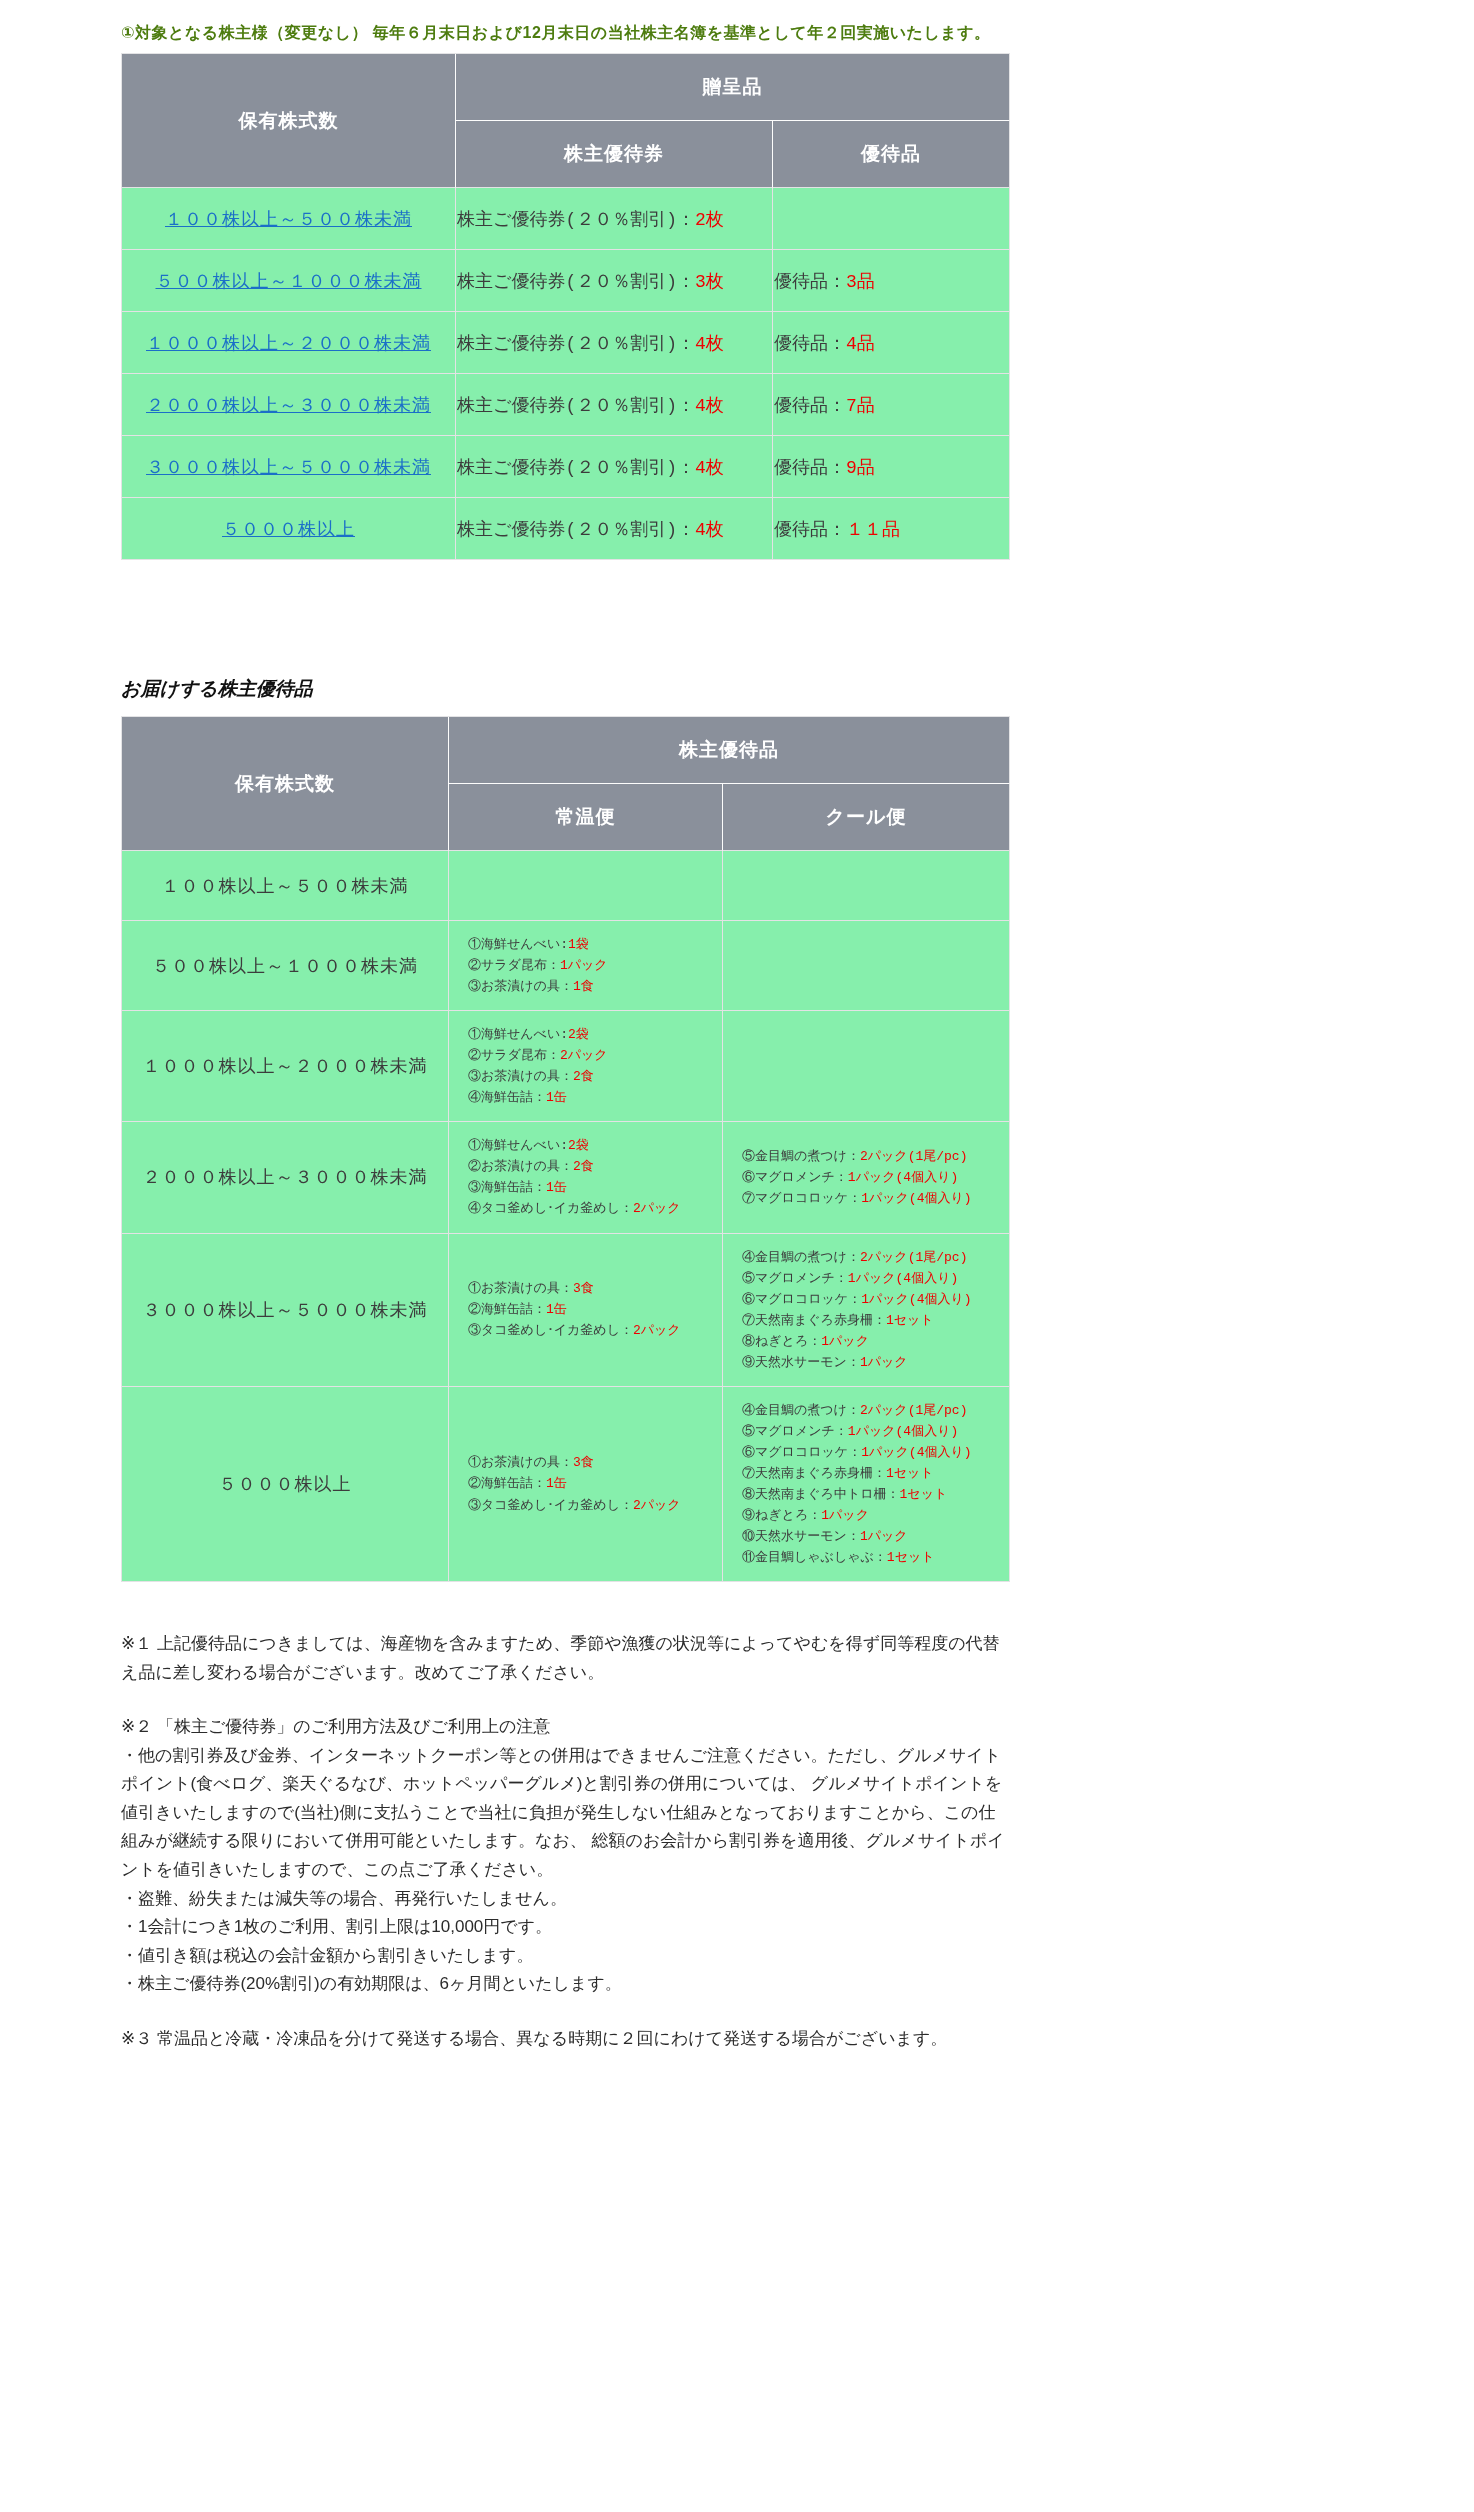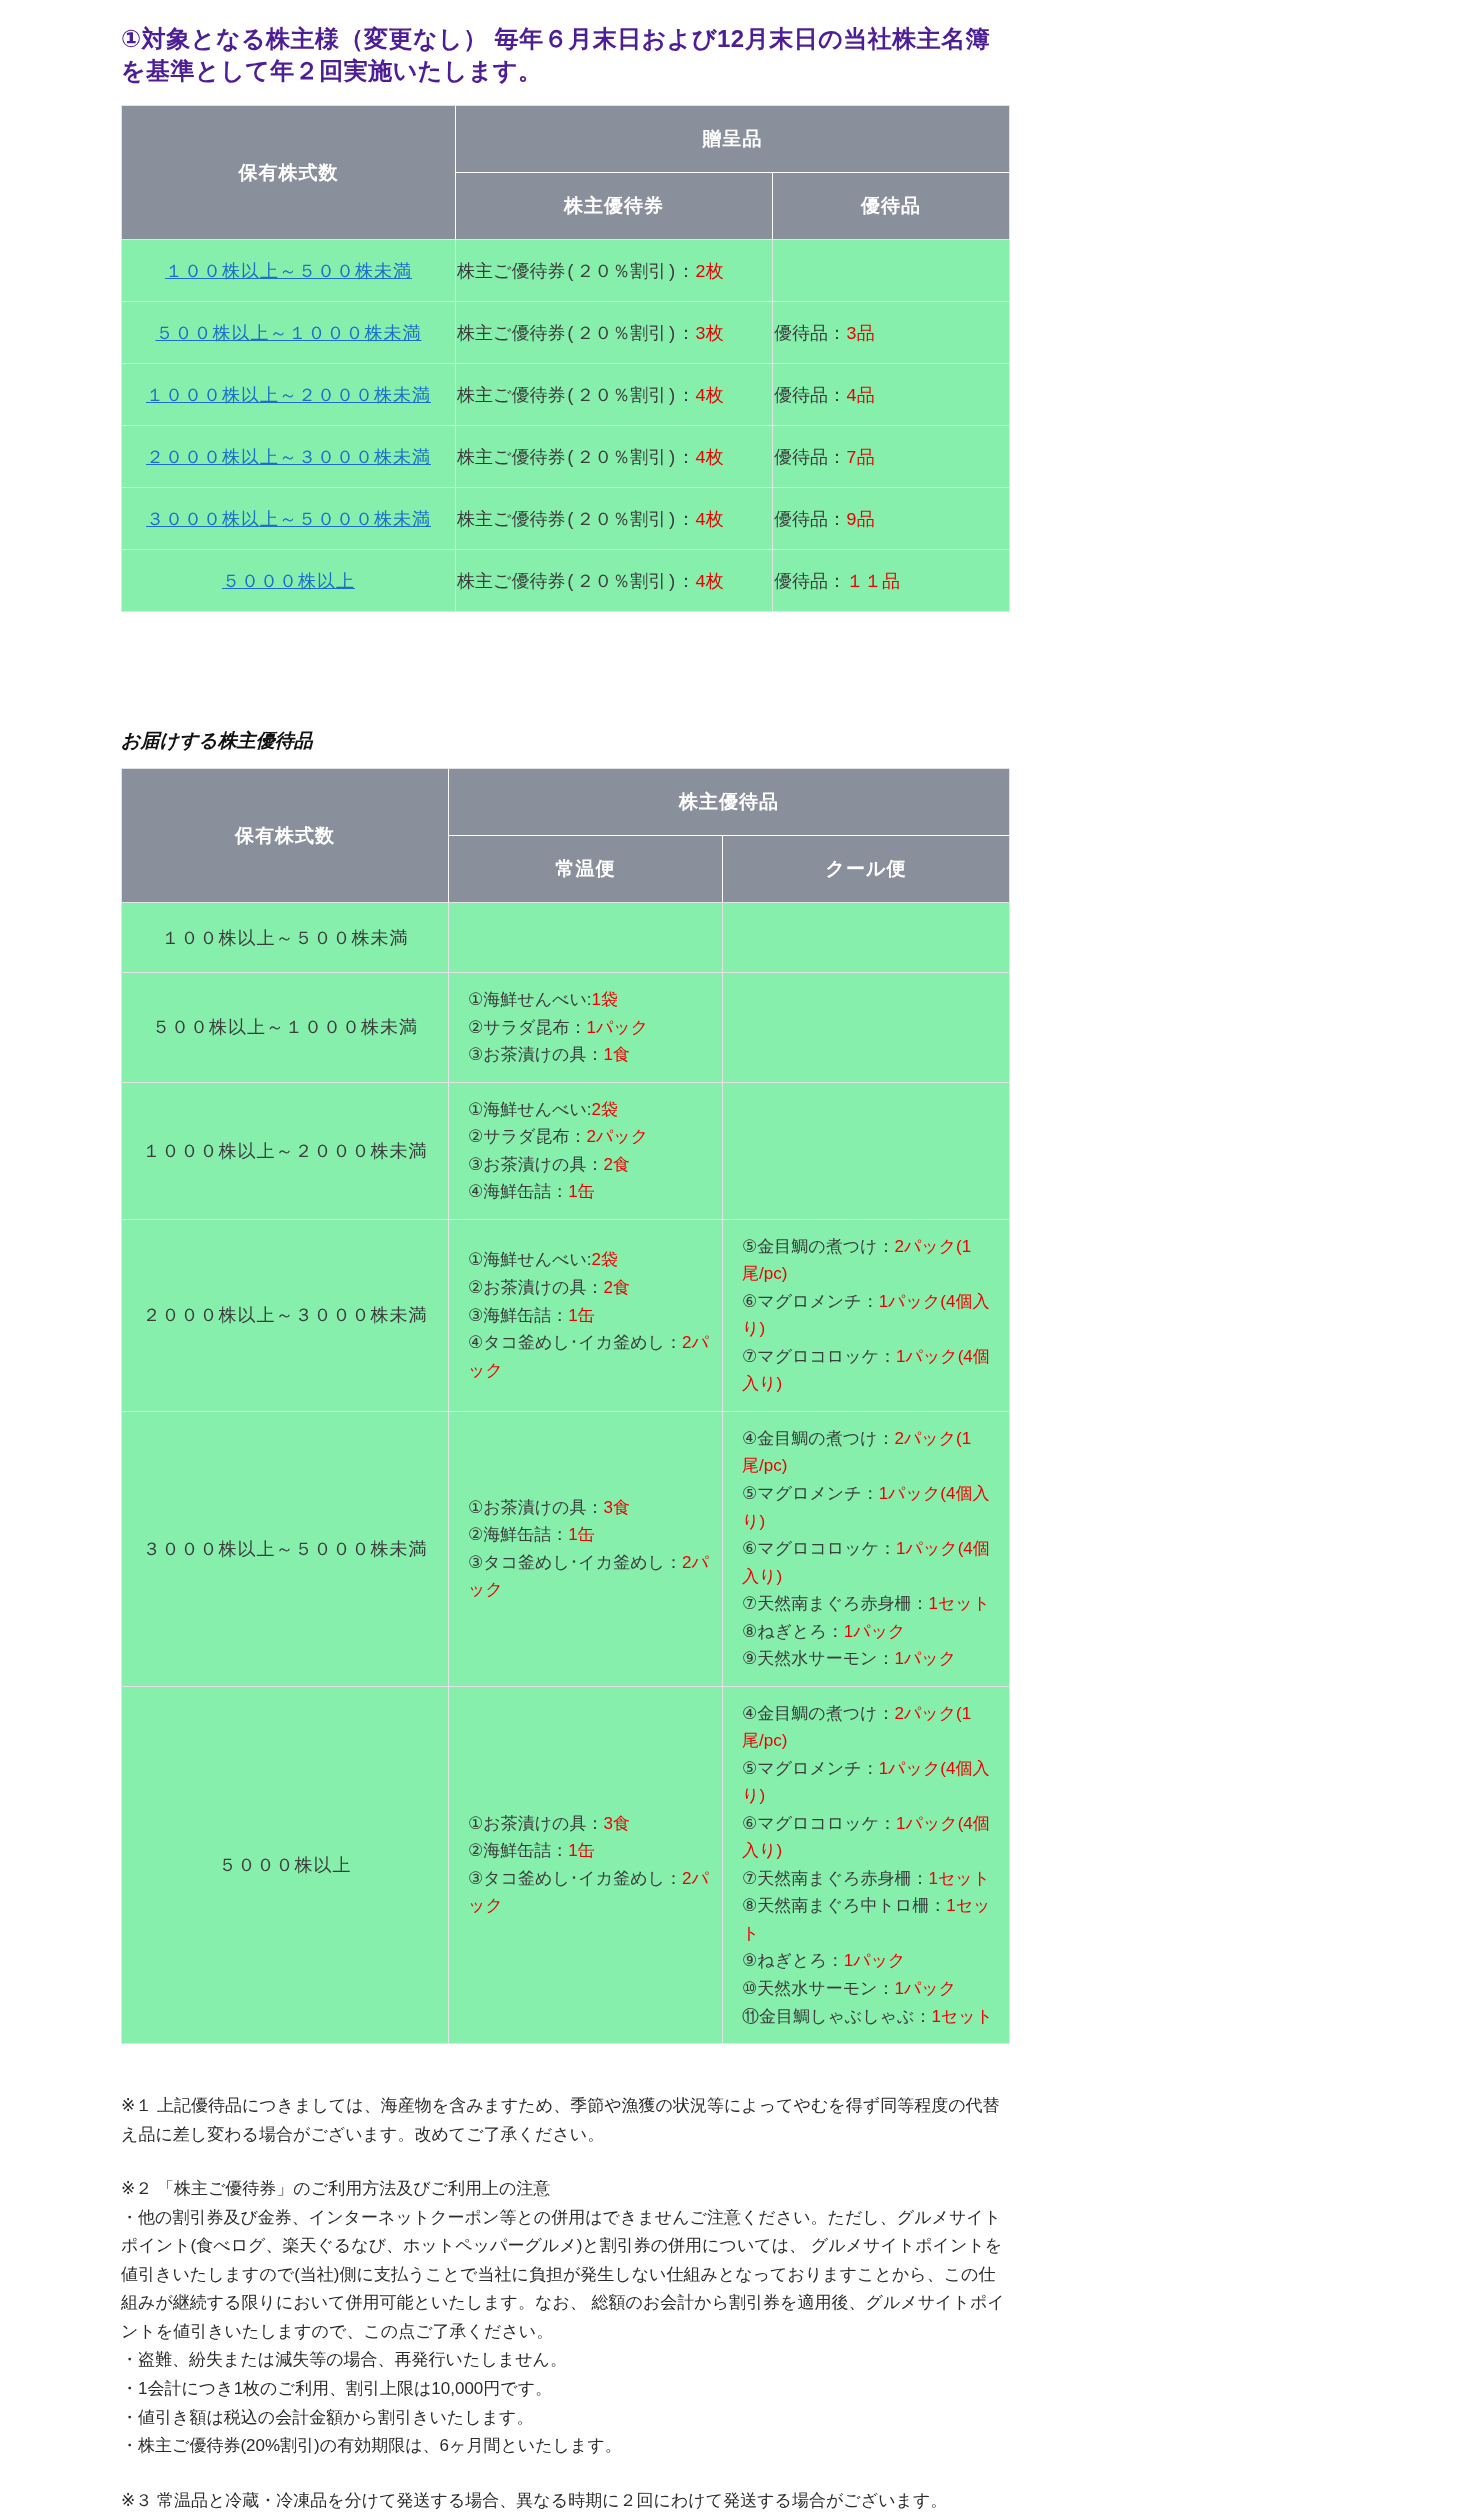--- a/index.html
+++ b/index.html
@@ -5,21 +5,21 @@
   html,body{margin:0;padding:0;background:#ffffff;}
   body{
     width:1474px;
     font-family:"Liberation Sans","DejaVu Sans",sans-serif;
     color:#2e2e2e;
     -webkit-font-smoothing:antialiased;
   }
   .page{padding:23px 0 30px 121px;width:887px;}
 
   
-  .intro{font-size:24px;font-weight:bold;color:#4c1d95;margin:0 0 18px 0;letter-spacing:0.5px;}
+  .intro{font-size:16px;font-weight:bold;color:#4d7c0f;margin:0 0 9px 0;letter-spacing:0.5px;}
 
   
   table.bt{border-collapse:separate;border-spacing:0;width:887px;table-layout:fixed;
            border-left:1px solid #e3e3e5;border-top:1px solid #e3e3e5;}
   table.bt th{
     background:#8a909b;color:#ffffff;font-weight:bold;font-size:19px;
     text-align:center;vertical-align:middle;
     border-right:1.5px solid #fdfdfd;border-bottom:1.5px solid #fdfdfd;
     height:64px;letter-spacing:1px;
   }
@@ -27,21 +27,21 @@
   table.bt th.bottomhdr{border-bottom:1px solid #e3e3e5;}
   table.bt td{
     background:#86efac;font-size:18px;color:#3c3c3c;
     border-right:1px solid #e3e3e5;border-bottom:1px solid #e3e3e5;
     vertical-align:middle;
   }
   td.shares{background:#f6f6f6;text-align:center;letter-spacing:1px;}
   td.center{font-family:Liberation Mono, monospace;}
   td.empty{background:#cccccc;}
   td.listcell{padding:13px 7px 13px 19px;}
-  .item{font-size:17px;line-height:1.62;color:#3c3c3c;}
+  .item{font-size:13px;line-height:1.62;color:#3c3c3c;font-family:Liberation Mono, monospace;}
   .lbl{color:#3c3c3c;}
   .val{color:#ee0000;}
   a.slink{color:#1b6fc8;text-decoration:underline;cursor:pointer;}
   td.h123{height:59px;}
   td.h140{height:67px;}
 
   
   .sec-title{font-size:19px;font-weight:bold;color:#111;margin:0 0 14px 0;font-style:italic;}
   .gap-t2{margin-top:116px;}
 

